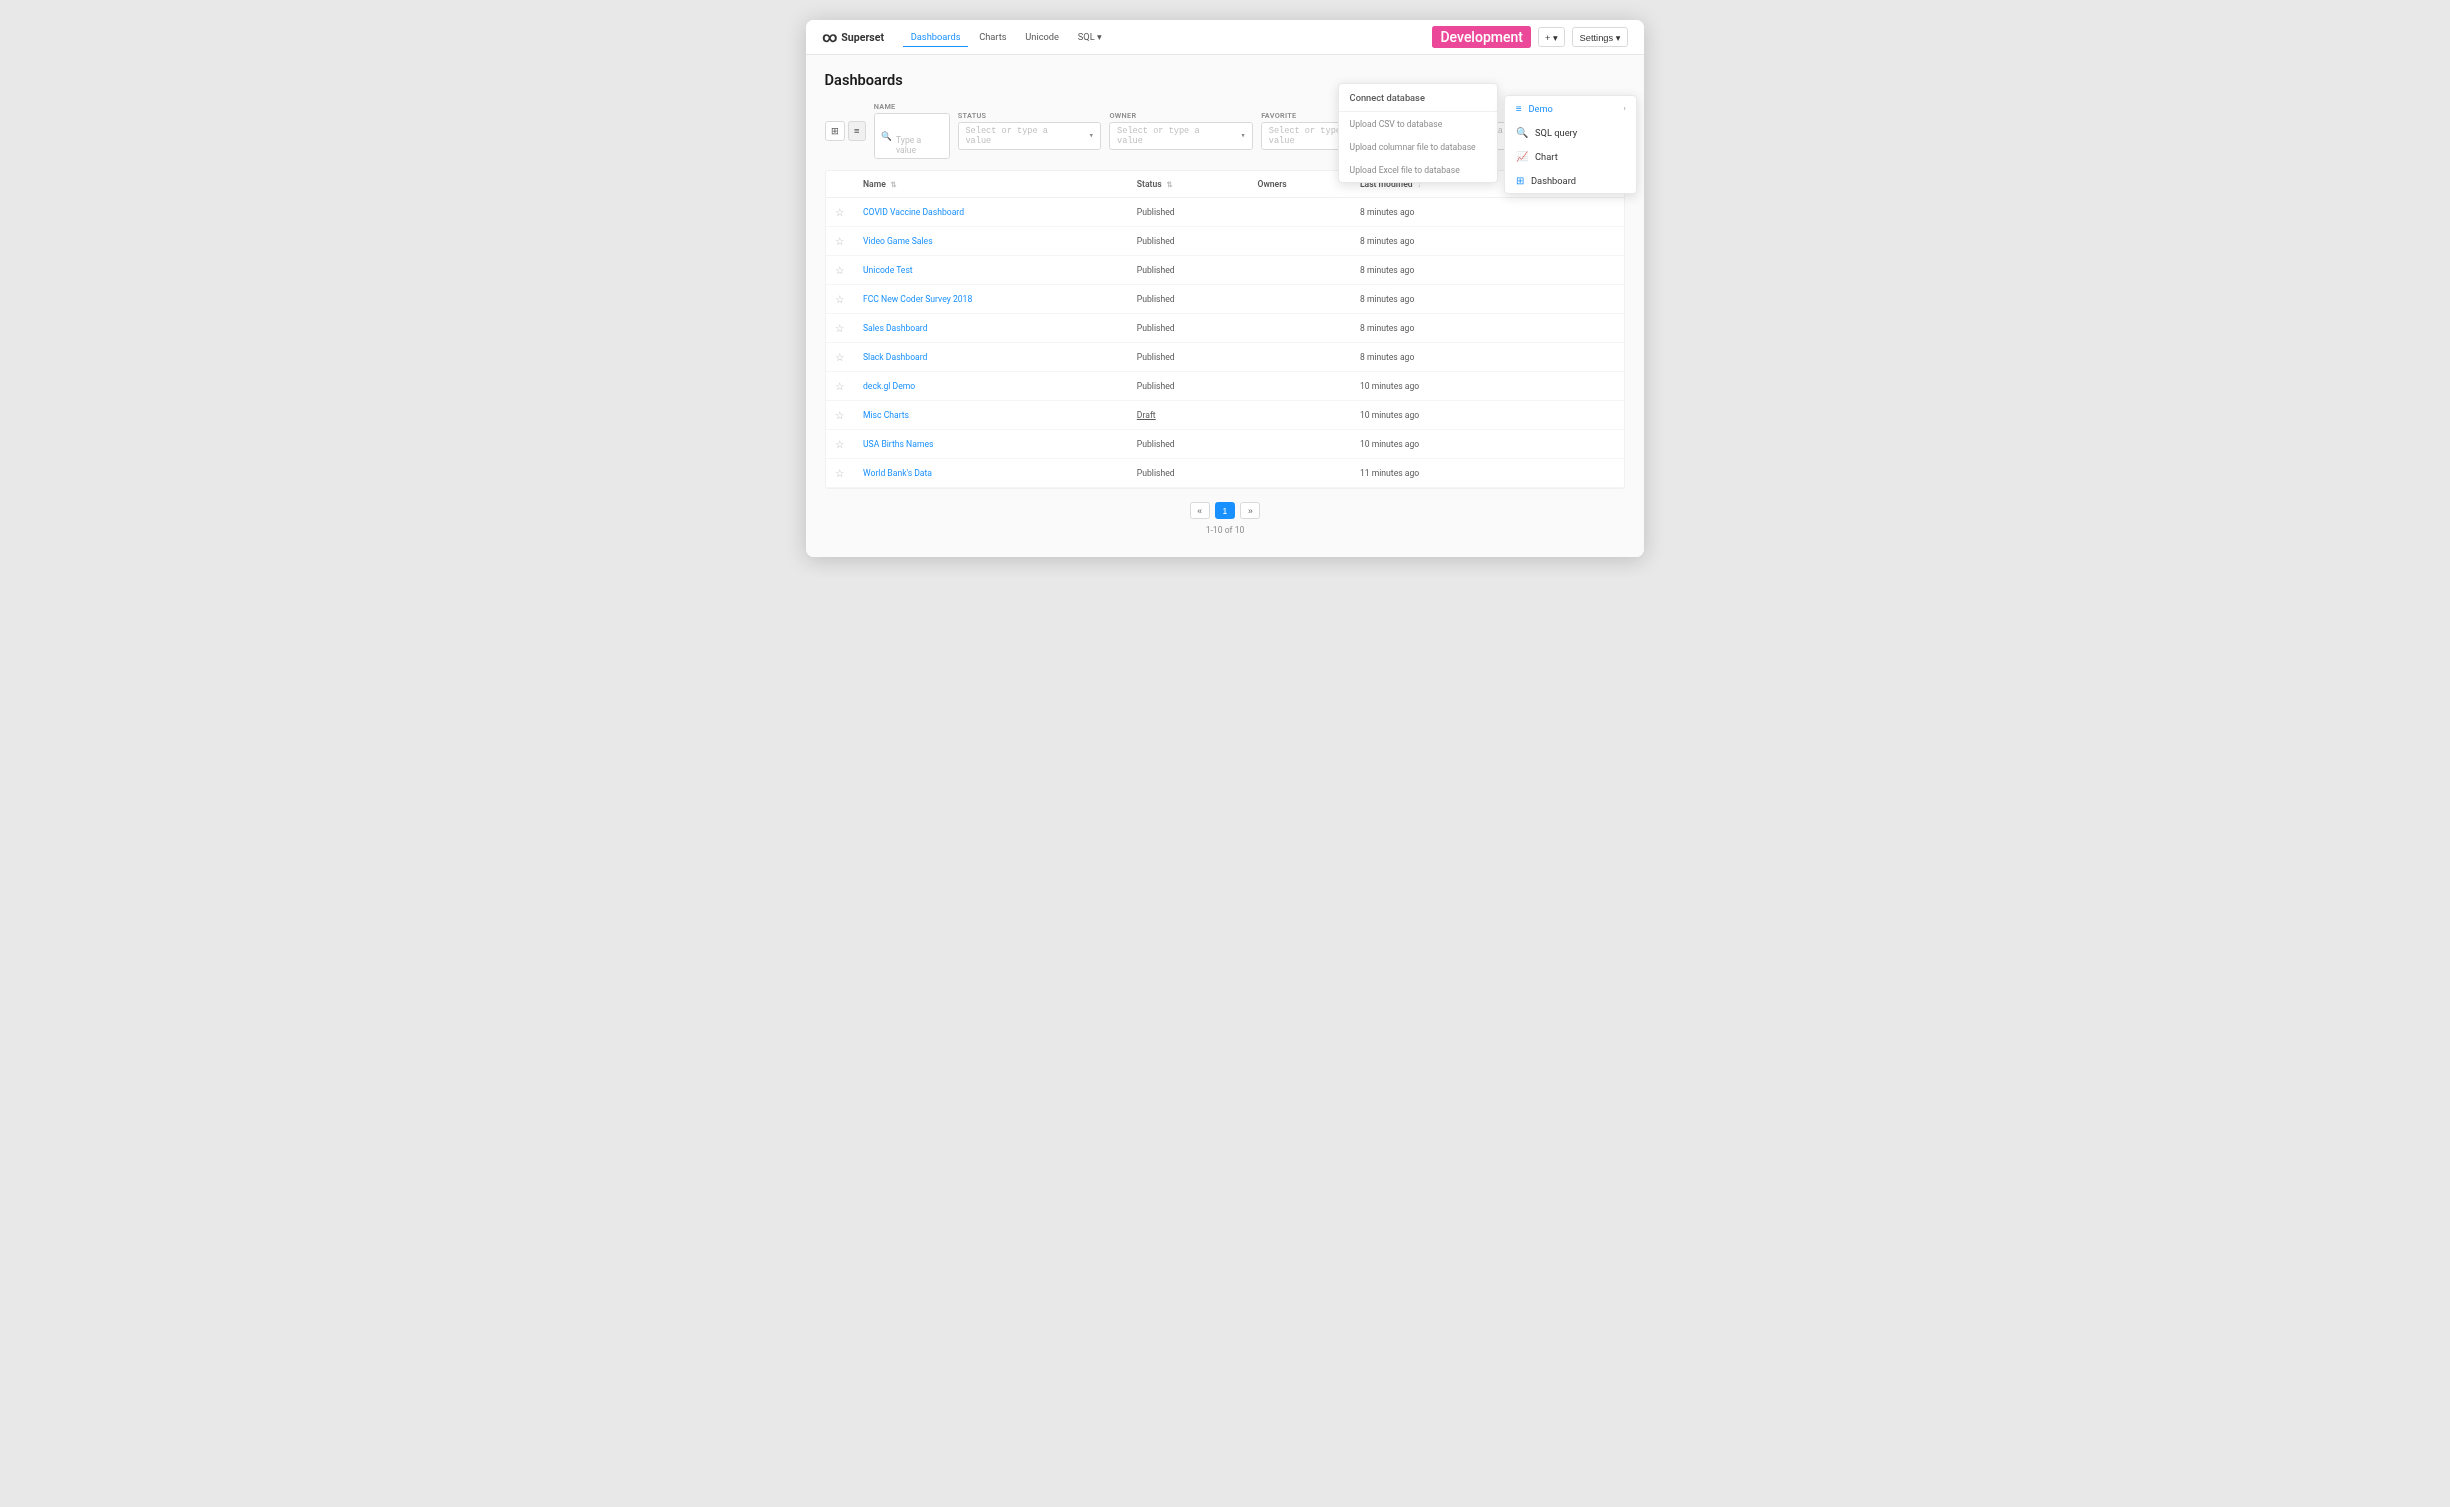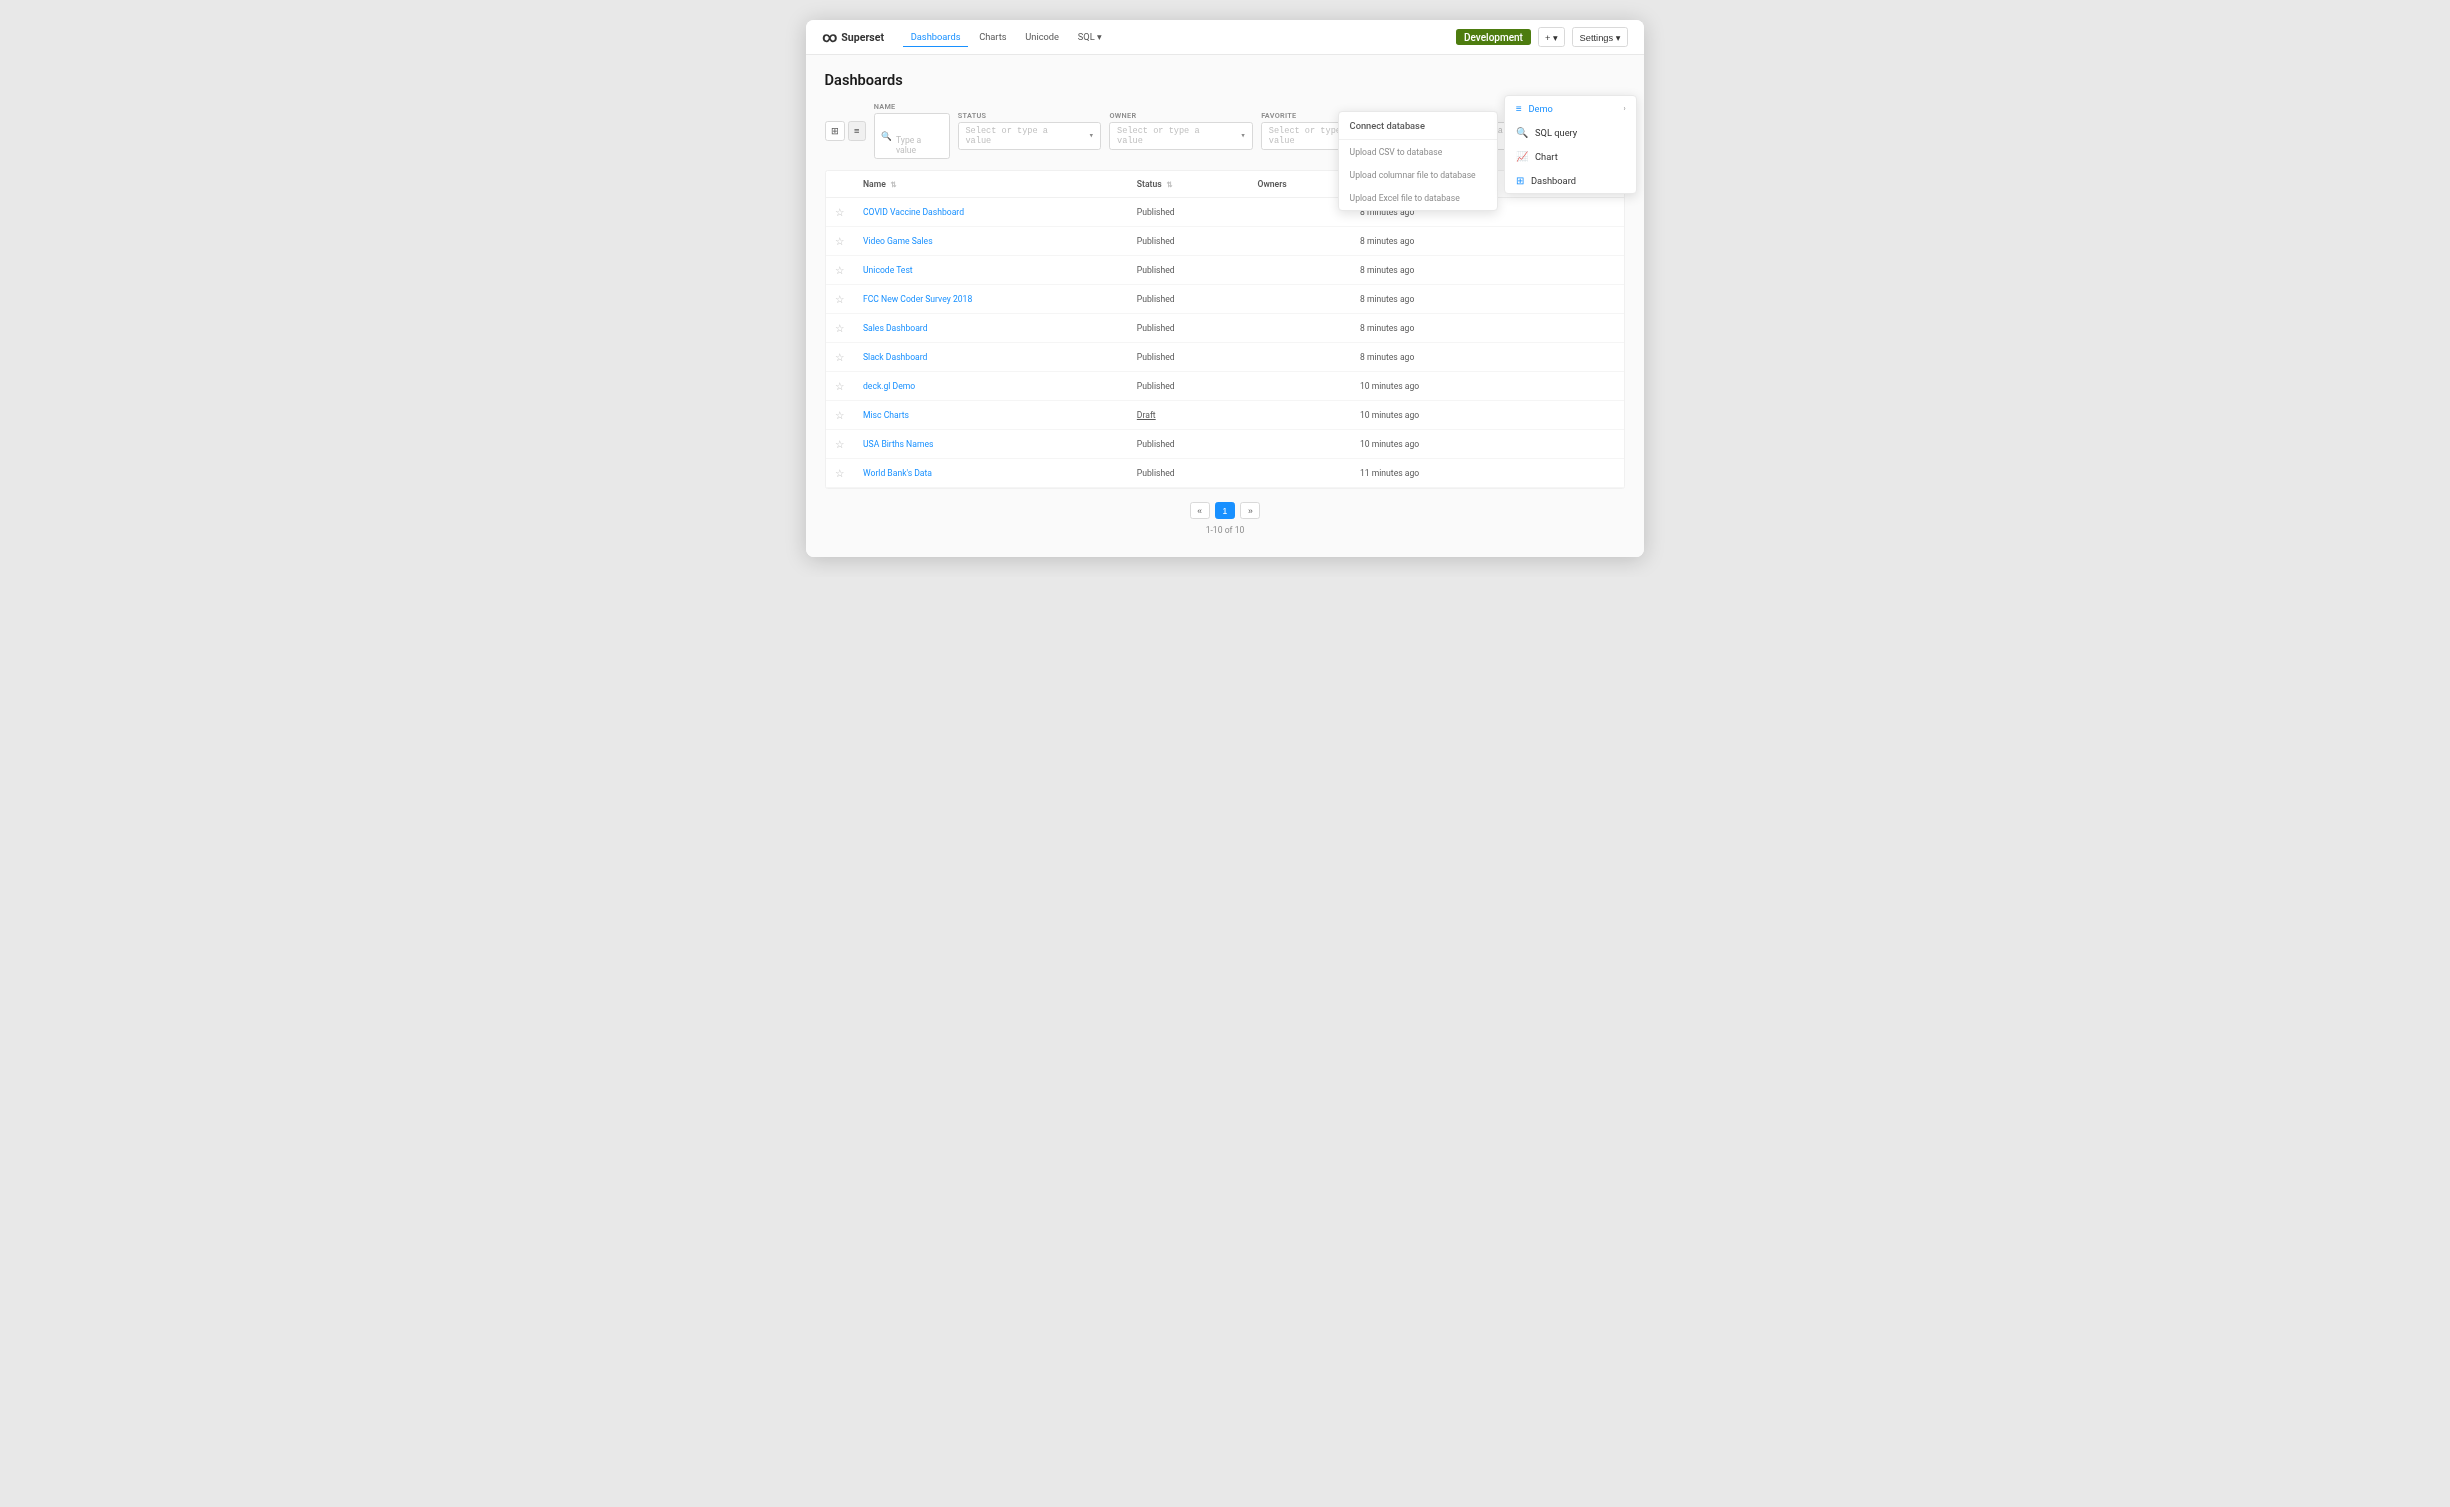--- a/index.html
+++ b/index.html
@@ -53,25 +53,25 @@
       color: #1890ff;
       border-bottom: 1.3px solid #1890ff;
       border-radius: 0;
     }
     .nav-right {
       display: flex;
       align-items: center;
       gap: 6.6px;
     }
     .badge-dev {
-      background: #4d7c0f;
+      background: #ec4899;
       color: #fff;
       padding: 2.7px 8px;
       border-radius: 2.7px;
-      font-size: 10px;
+      font-size: 14px;
       font-weight: 500;
     }
     .btn-plus {
       display: flex;
       align-items: center;
       gap: 2.7px;
       padding: 3.3px 6.6px;
       border: 0.7px solid #d9d9d9;
       border-radius: 2.7px;
       background: #fff;
@@ -261,21 +261,21 @@
       background: #1890ff;
       color: #fff;
       border-color: #1890ff;
     }
     .page-info {
       font-size: 8.6px;
       color: #8c8c8c;
     }
     .connect-db-menu {
       position: absolute;
-      top: 56px;
+      top: 28px;
       right: 146px;
       background: #fff;
       border: 0.7px solid #e8e8e8;
       border-radius: 4px;
       box-shadow: 0 2.7px 10.6px rgba(0,0,0,0.12);
       width: 160px;
       pointer-events: all;
       z-index: 100;
     }
     .connect-db-header {

